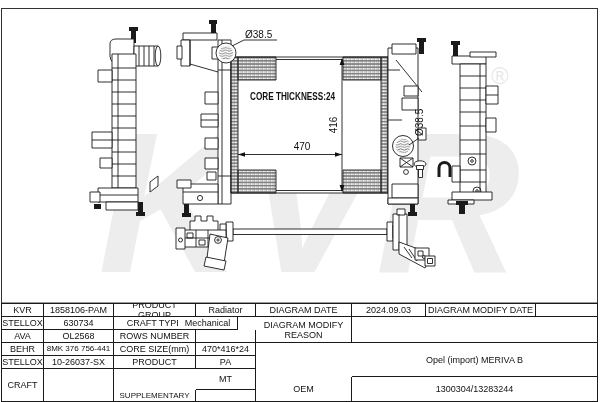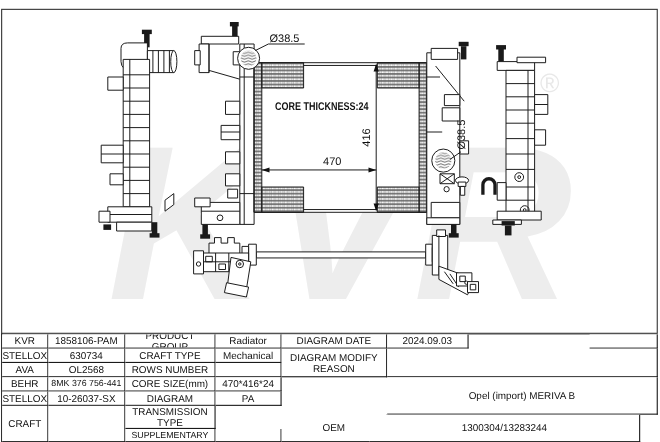--- a/index.html
+++ b/index.html
@@ -212,36 +212,37 @@
   <div class="cell" style="left:0;top:39px;width:42px;height:13px">BEHR</div>
   <div class="cell fs8" style="left:42px;top:39px;width:70px;height:13px">8MK 376 756-441</div>
   <div class="cell" style="left:0;top:52px;width:42px;height:13px">STELLOX</div>
   <div class="cell" style="left:42px;top:52px;width:70px;height:13px">10-26037-SX</div>
   <div class="cell" style="left:0;top:65px;width:42px;height:33px">CRAFT</div>
   <div class="cell" style="left:42px;top:65px;width:70px;height:33px"></div>
 
   <div class="cell" style="left:112px;top:0;width:82px;height:13px">PRODUCT GROUP</div>
   <div class="cell" style="left:194px;top:0;width:60px;height:13px">Radiator</div>
   <div class="cell" style="left:112px;top:13px;width:82px;height:13px">CRAFT TYPE</div>
-  <div class="cell" style="left:194px;top:13px;width:60px;height:13px">Mechanical</div>
+  <div class="cell" style="left:176px;top:13px;width:60px;height:13px">Mechanical</div>
   <div class="cell" style="left:112px;top:26px;width:82px;height:13px">ROWS NUMBER</div>
   <div class="cell" style="left:194px;top:26px;width:60px;height:13px"></div>
   <div class="cell" style="left:112px;top:39px;width:82px;height:13px">CORE SIZE(mm)</div>
   <div class="cell" style="left:194px;top:39px;width:60px;height:13px">470*416*24</div>
-  <div class="cell" style="left:112px;top:52px;width:82px;height:13px">DIAGRAM</div>
+  <div class="cell" style="left:112px;top:52px;width:82px;height:13px">PRODUCT</div>
   <div class="cell" style="left:194px;top:52px;width:60px;height:13px">PA</div>
-  <div class="cell" style="left:112px;top:65px;width:82px;height:21px">TRANSMISSION TYPE</div>
+  <div class="cell" style="left:194px;top:65px;width:60px;height:21px">MT</div>
   <div class="cell fs8" style="left:112px;top:86px;width:82px;height:12px">SUPPLEMENTARY</div>
   <div class="cell" style="left:194px;top:86px;width:60px;height:12px"></div>
 
   <div class="cell" style="left:254px;top:0;width:96px;height:13px">DIAGRAM DATE</div>
   <div class="cell" style="left:350px;top:0;width:74px;height:13px">2024.09.03</div>
+  <div class="cell" style="left:424px;top:0;width:110px;height:13px">DIAGRAM MODIFY DATE</div>
   <div class="cell" style="left:534px;top:0;width:62px;height:13px"></div>
   <div class="cell" style="left:254px;top:13px;width:96px;height:26px">DIAGRAM MODIFY REASON</div>
   <div class="cell" style="left:350px;top:13px;width:246px;height:26px"></div>
   <div class="cell two-line" style="left:350px;top:39px;width:246px;height:34px">
     <div>
       <span>Opel (import) MERIVA B</span>
     </div>
   </div>
   <div class="cell" style="left:254px;top:73px;width:96px;height:25px">OEM</div>
-  <div class="cell" style="left:334px;top:73px;width:246px;height:25px">1300304/13283244</div>
+  <div class="cell" style="left:350px;top:73px;width:246px;height:25px">1300304/13283244</div>
 </div>
 
 </body></html>

